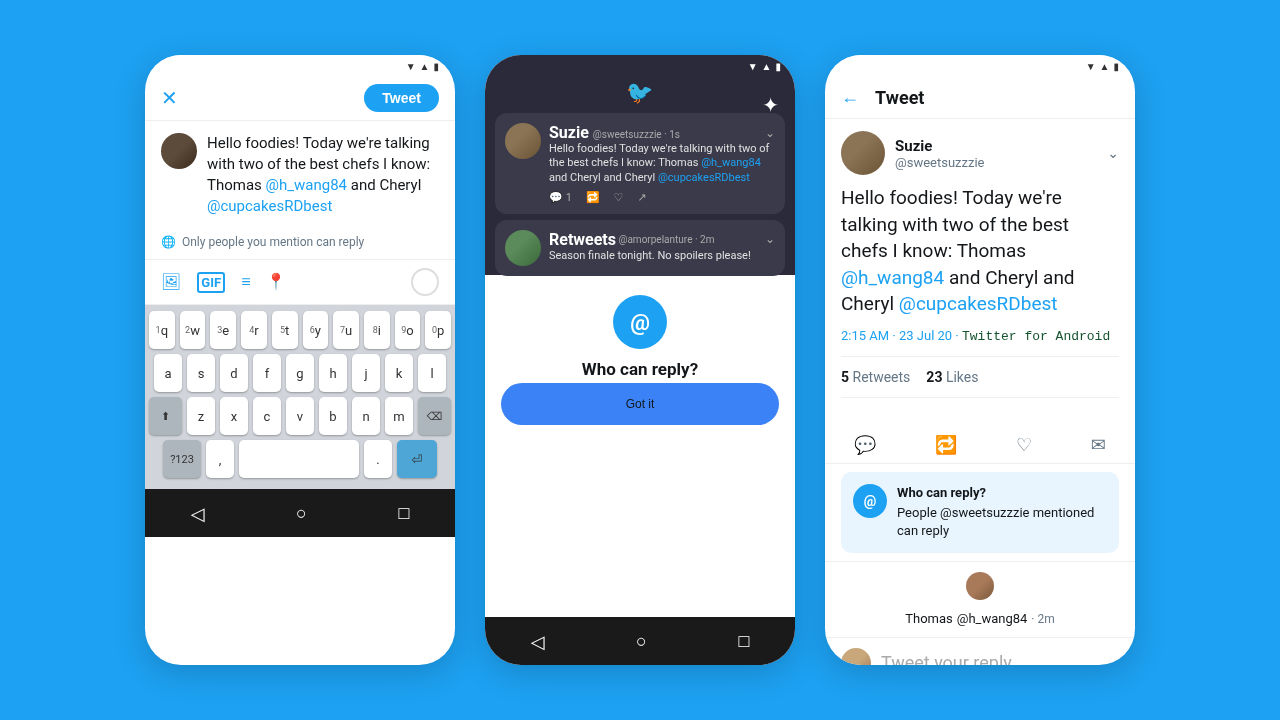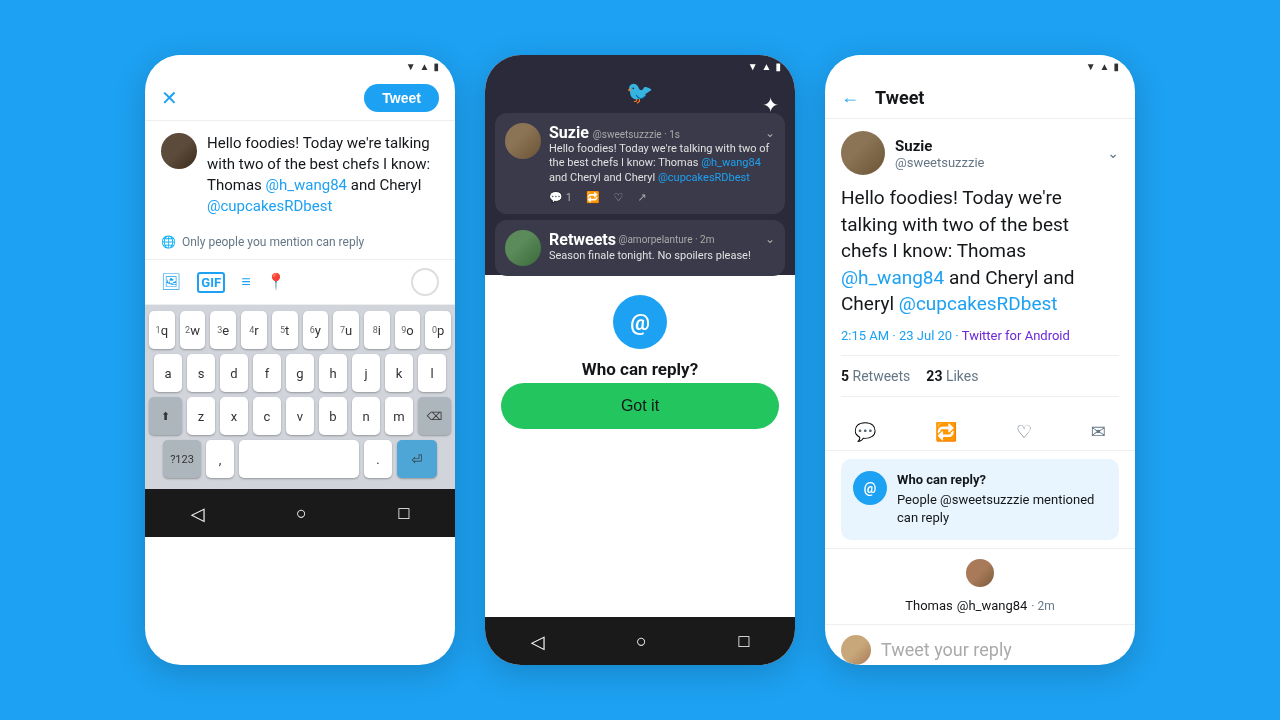--- a/index.html
+++ b/index.html
@@ -284,26 +284,26 @@
       border: none;
       border-radius: 25px;
       padding: 14px 0;
       font-size: 16px;
       font-weight: 600;
       width: 100%;
       cursor: pointer;
       margin-bottom: 8px;
     }
     .got-it-btn {
-      background: #22c55e;
+      background: #3b82f6;
       color: #14171a;
       border: none;
       border-radius: 25px;
       padding: 14px 0;
-      font-size: 16px;
+      font-size: 12px;
       font-weight: 500;
       width: 100%;
       cursor: pointer;
     }
 
     
     .p3-header {
       display: flex;
       align-items: center;
       padding: 10px 16px;
@@ -353,21 +353,21 @@
       margin-bottom: 12px;
       border-bottom: 1px solid #eee;
       padding-bottom: 12px;
     }
     .tweet-meta span { color: #1da1f2; }
     .tweet-stats {
       display: flex;
       gap: 16px;
       padding-bottom: 12px;
       border-bottom: 1px solid #eee;
-      margin-bottom: 4px;
+      margin-bottom: 16px;
     }
     .stat { font-size: 14px; color: #657786; }
     .stat strong { color: #14171a; font-weight: 700; }
     .tweet-action-row {
       display: flex;
       justify-content: space-around;
       padding: 8px 0;
       border-bottom: 1px solid #eee;
     }
     .action-btn { color: #657786; font-size: 18px; }
@@ -634,21 +634,21 @@
         <div class="author-handle">@sweetsuzzzie</div>
       </div>
       <span class="chevron-down">⌄</span>
     </div>
 
     <div class="tweet-body">
       <span>Hello foodies! Today we're talking with two of the best chefs I know: Thomas </span><span class="mention">@h_wang84</span><span> and Cheryl </span><span> and Cheryl </span><span class="mention">@cupcakesRDbest</span>
     </div>
 
     <div class="tweet-meta">
-      <span>2:15 AM · 23 Jul 20 · </span><span style="color:#6d28d9;">Twitter for Android</span>
+      <span>2:15 AM · 23 Jul 20 · </span><span style="color:#14532d;font-family:Liberation Mono, monospace;">Twitter for Android</span>
     </div>
 
     <div class="tweet-stats">
       <div class="stat">
         <strong>5</strong> <span>Retweets</span>
       </div>
       <div class="stat">
         <strong>23</strong> <span>Likes</span>
       </div>
     </div>

